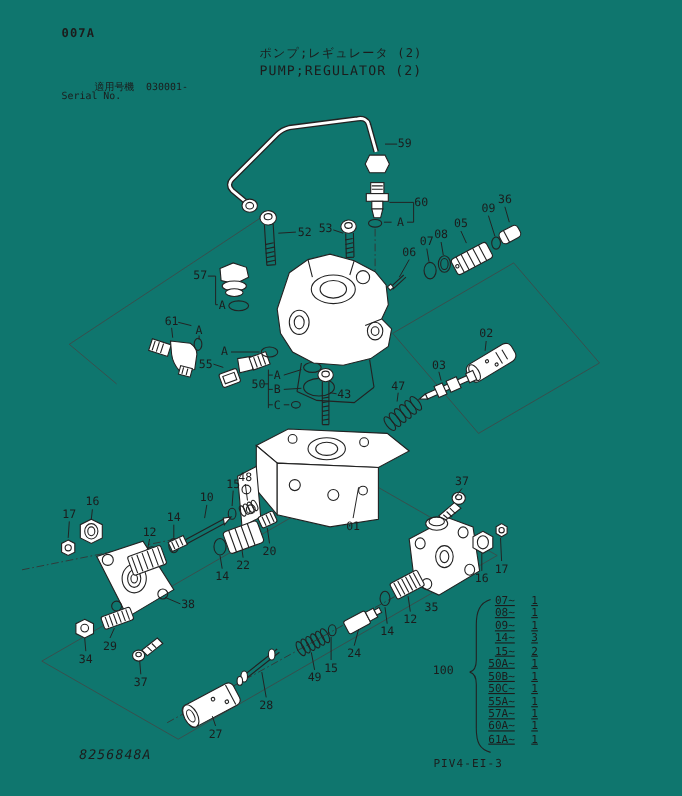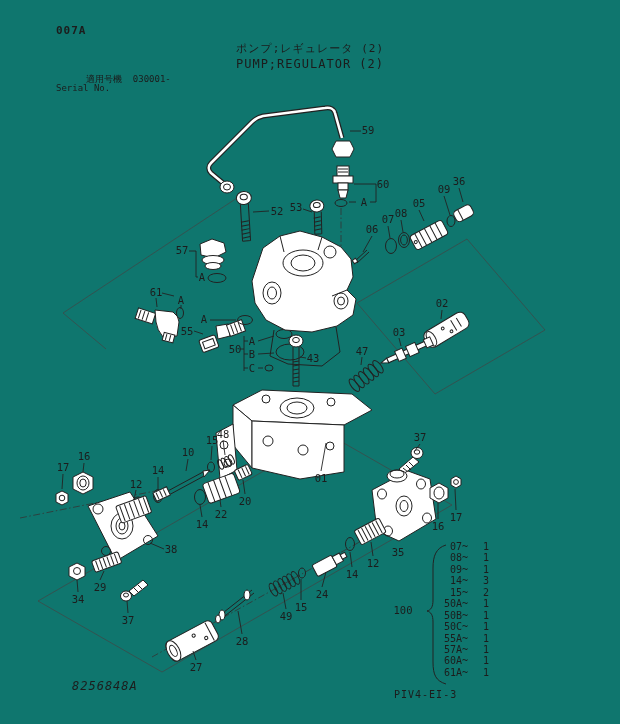--- a/index.html
+++ b/index.html
@@ -6,24 +6,24 @@
   #page{position:relative;width:620px;height:724px;background:#0f766e;
         font-family:"DejaVu Sans Mono",monospace;color:#1c1c1c;overflow:hidden;}
   .abs{position:absolute;white-space:pre;}
   #page-code{left:56px;top:24px;font-size:11px;font-weight:bold;letter-spacing:1px;}
   #title-ja{left:0;top:41px;width:620px;text-align:center;font-size:11px;letter-spacing:1px;}
   #title-en{left:0;top:57px;width:620px;text-align:center;font-size:12px;letter-spacing:1px;}
   #serial-ja{left:62px;top:73px;font-size:9px;margin-left:24px;}
   #serial-en{left:56px;top:83px;font-size:9px;text-align:center;}
   #drawing-no{left:72px;top:679px;font-size:12px;font-style:italic;letter-spacing:1px;}
   #doc-code{left:394px;top:689px;font-size:10px;letter-spacing:1px;}
-  #plist-35{left:386px;top:546px;width:24px;text-align:center;font-size:10.5px;}
+  #plist-35{left:386px;top:546px;width:24px;text-align:left;font-size:10.5px;}
   #plist-100{left:386px;top:604px;width:34px;text-align:center;font-size:10.5px;}
   #plist-rows{left:438px;top:541px;font-size:10px;}
-  .plist-row{height:11.45px;line-height:11.45px;display:flex;}
+  .plist-row{height:11.45px;line-height:11.45px;display:flex;text-decoration:underline;}
   .plist-ref{display:inline-block;width:30px;text-align:right;}
   .plist-qty{display:inline-block;width:14px;margin-left:7px;text-align:right;}
   svg{position:absolute;left:0;top:0;}
   .ln{stroke:#222;fill:none;stroke-width:1;}
   .fw{stroke:#222;fill:#fff;stroke-width:1;}
   .thin{stroke:#444;fill:none;stroke-width:.7;}
   .dd{stroke:#333;fill:none;stroke-width:.8;stroke-dasharray:7 2.5 1.5 2.5;}
   .lead{stroke:#222;stroke-width:.9;}
   .tube{stroke:#222;fill:none;stroke-width:5;stroke-linejoin:round;}
   .tubein{stroke:#fff;fill:none;stroke-width:2.6;stroke-linejoin:round;}

